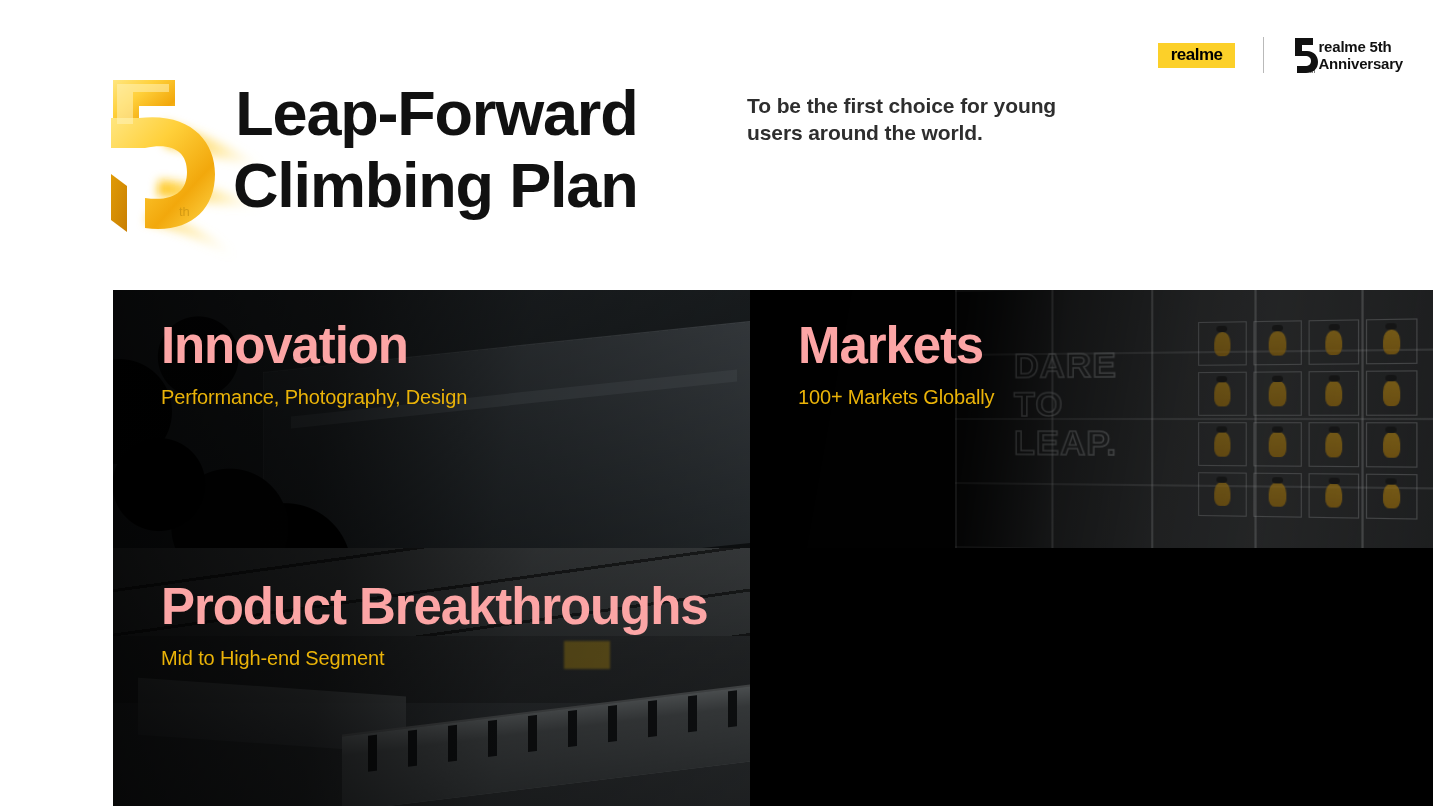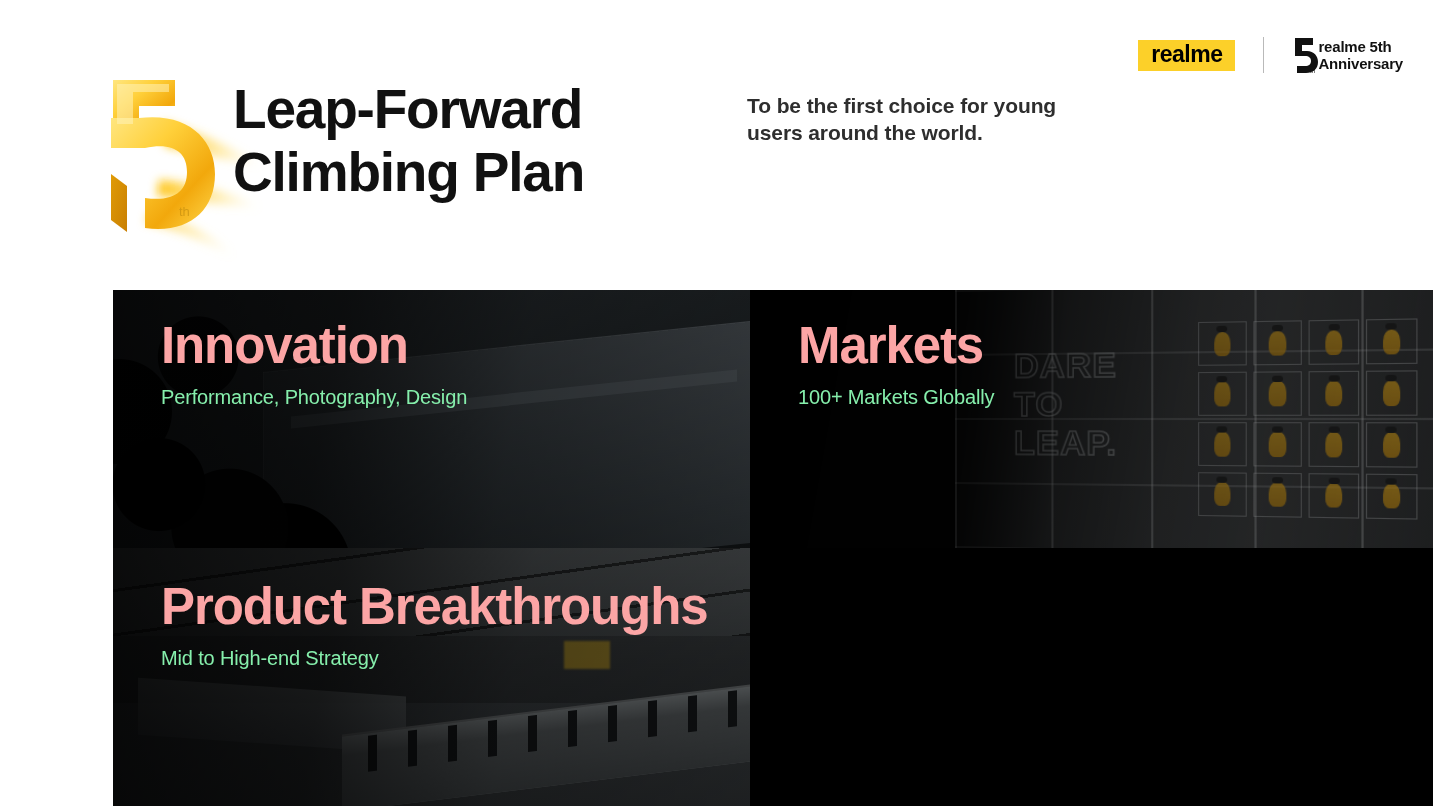--- a/index.html
+++ b/index.html
@@ -11,21 +11,21 @@
   }
   .slide { position:relative; width:1433px; height:806px; background:#fff; }
 
   
   .brand-bar {
     position:absolute; top:36px; right:30px;
     display:flex; align-items:center; gap:0px;
   }
   .realme-badge {
     background:#FCD029; color:#000;
-    font-size:23px; font-weight:700; letter-spacing:-0.5px;
+    font-size:17px; font-weight:700; letter-spacing:-0.5px;
     padding:3px 13px 5px 13px; line-height:1;
     display:flex; align-items:center;
   }
   .brand-divider {
     width:1px; height:36px; background:#b9b9b9;
     margin:0 28px;
   }
   .anniv { display:flex; align-items:center; }
   .anniv-mark { position:relative; width:26px; height:38px; }
   .anniv-mark svg { display:block; }
@@ -38,22 +38,22 @@
   .title-zone { position:absolute; left:0; top:0; width:1433px; height:288px; }
 
   .gold5 {
     position:absolute; left:103px; top:62px;
     width:160px; height:205px;
   }
   .gold5 svg { display:block; overflow:visible; }
 
   .headline {
     position:absolute; left:233px; top:78px;
-    font-size:55px; font-weight:700; color:#111;
-    line-height:1.14; letter-spacing:-1.2px; white-space:pre-line;
+    font-size:63px; font-weight:700; color:#111;
+    line-height:1.14; letter-spacing:-1.2px; white-space:pre-line;text-align:right;
   }
 
   .tagline {
     position:absolute; left:719px; top:93px;
     font-size:21px; color:#2e2e2e; font-weight:700;
     line-height:1.28; letter-spacing:-0.1px; white-space:pre-line;margin-left:28px;
   }
 
   
   .grid {
@@ -74,21 +74,21 @@
   }
   .panel .copy {
     position:absolute; left:48px; top:30px; z-index:5;
   }
   .panel h2 {
     font-size:51px; font-weight:700; color:#fca5a5;
     line-height:1.02; letter-spacing:-1.1px;
   }
   .panel p {
     margin-top:14px;
-    font-size:20px; font-weight:500; color:#86efac;
+    font-size:20px; font-weight:500; color:#eab308;
     letter-spacing:-0.15px;
   }
   .panel.row2 .copy { top:33px; }
 
   
   .art-innovation { background:linear-gradient(165deg,#2f3438 0%,#23282b 40%,#111416 100%); }
   .art-innovation .bld {
     position:absolute; right:-10px; bottom:-20px; width:78%; height:86%;
     background:
       linear-gradient(90deg, rgba(255,255,255,.06) 0 1px, transparent 1px 58px),
@@ -383,19 +383,19 @@
         <div class="ceil"></div>
         <div class="floor"></div>
         <div class="table2"></div>
         <div class="table"></div>
         <div class="phones"></div>
         <div class="accent"></div>
       </div>
       <div class="scrim"></div>
       <div class="copy">
         <h2>Product Breakthroughs</h2>
-        <p>Mid to High-end Strategy</p>
+        <p>Mid to High-end Segment</p>
       </div>
     </div>
 
 
   </div>
 </div>
 
 </body></html>

